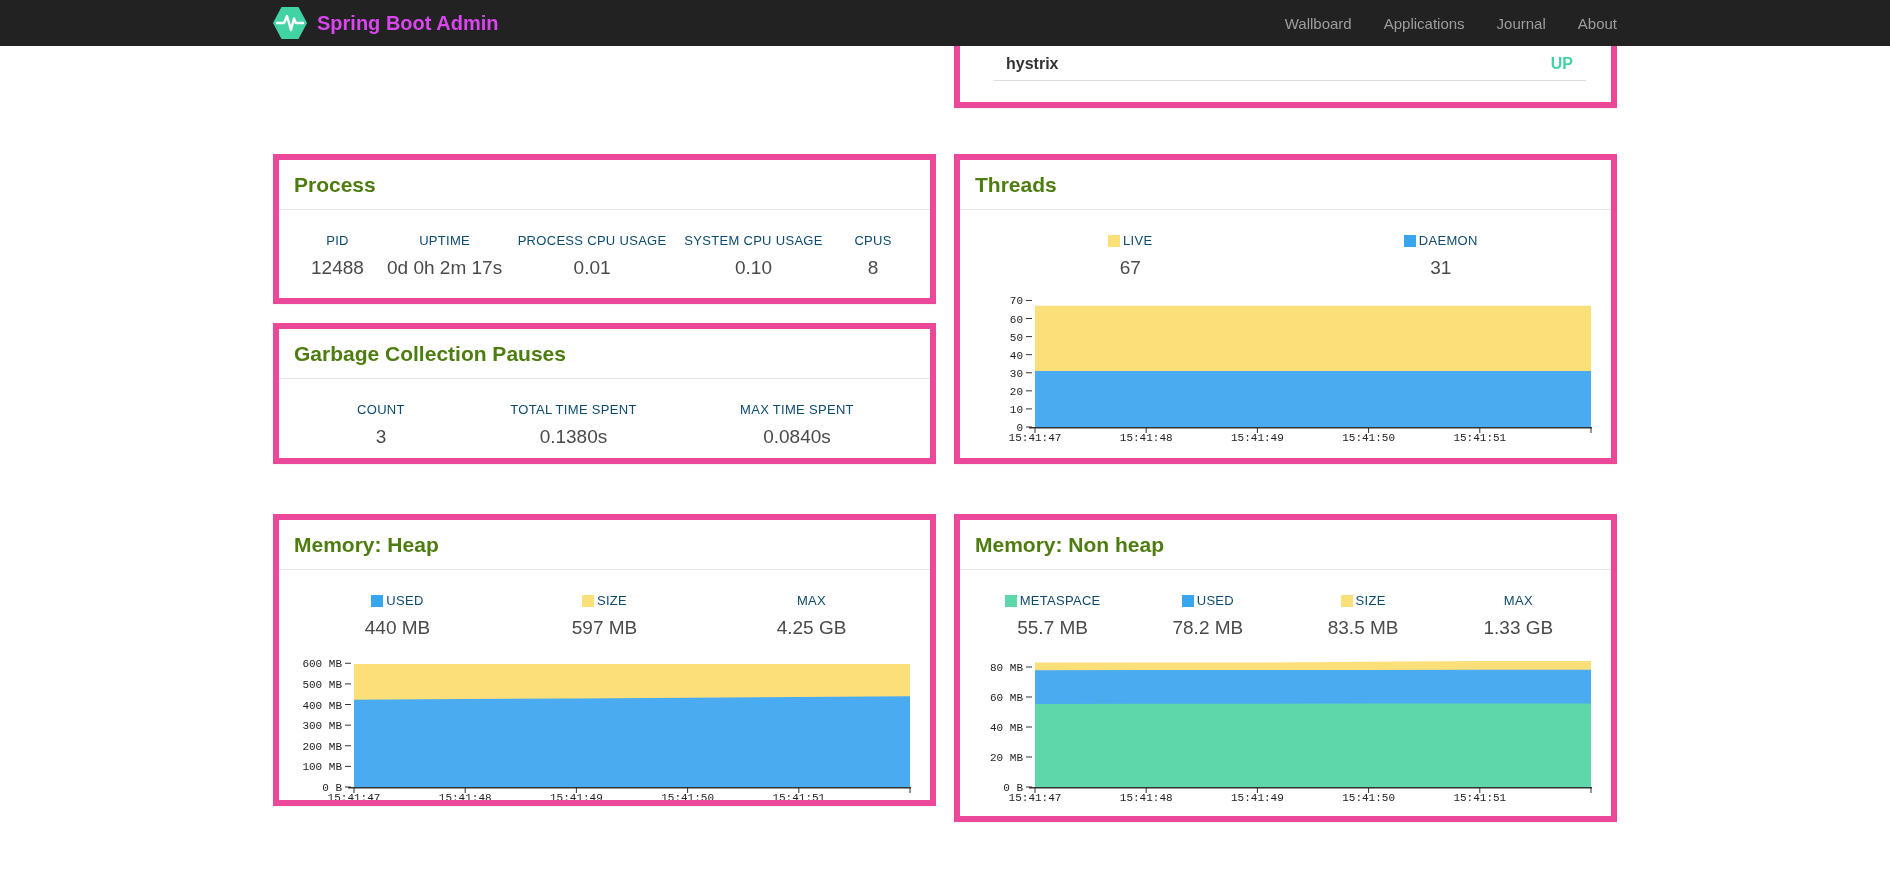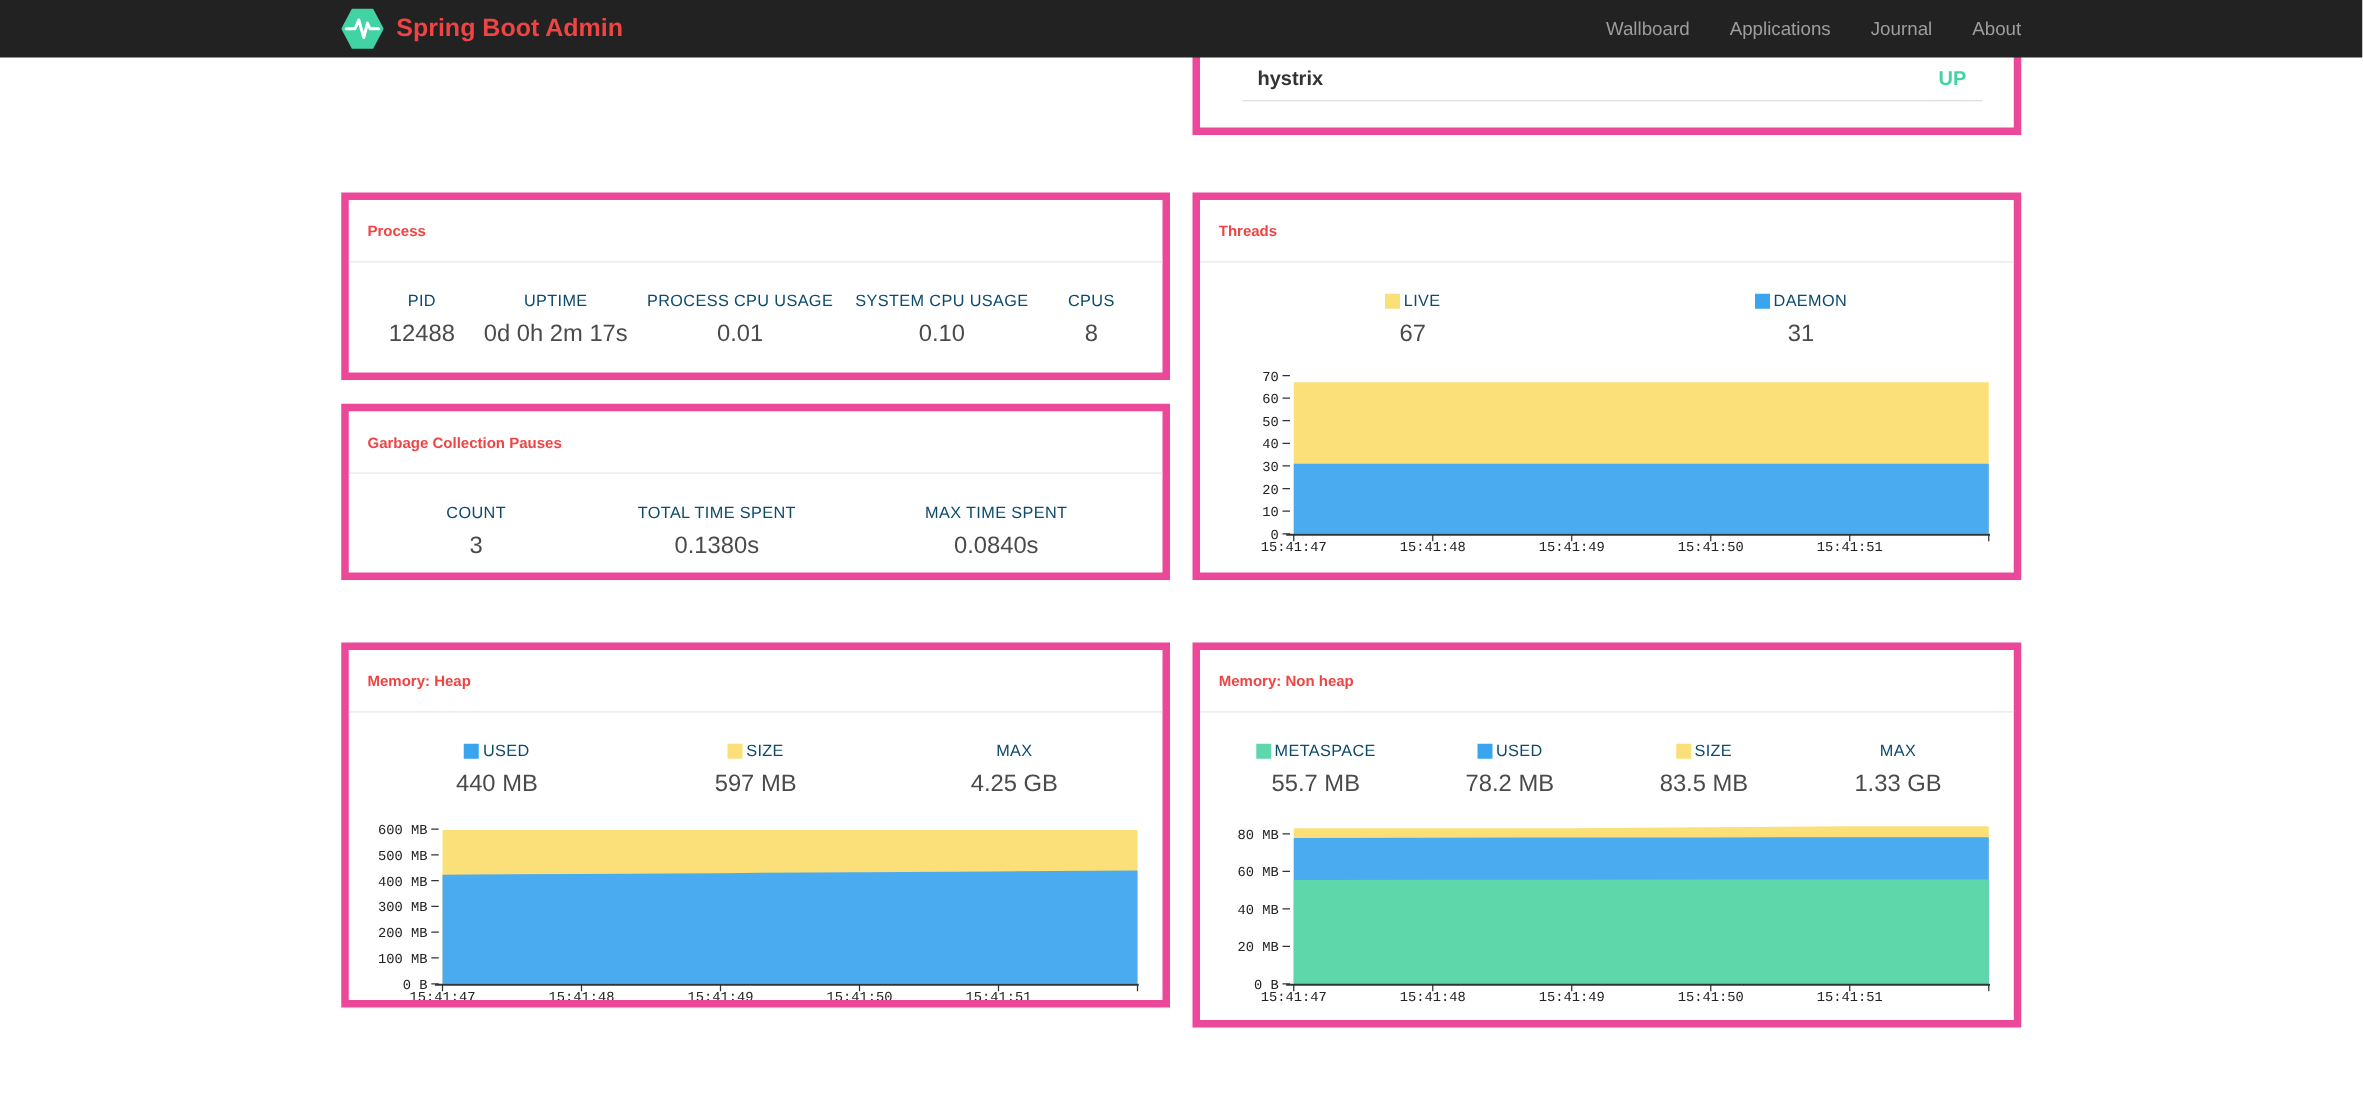--- a/index.html
+++ b/index.html
@@ -20,21 +20,21 @@
     width: 1344px;
     margin: 0 auto;
     height: 100%;
     display: flex;
     align-items: center;
   }
   .brand {
     display: flex;
     align-items: center;
     gap: 10px;
-    color: #ef4444;
+    color: #d946ef;
     font-size: 20px;
     font-weight: 700;
     cursor: pointer;
   }
   .brand svg { display: block; }
   .nav-links { margin-left: auto; display: flex; align-items: center; }
   .nav-links a {
     margin-left: 32px;
     color: #9d9d9d;
     font-size: 15px;
@@ -51,24 +51,24 @@
   .col { width: 663px; display: flex; flex-direction: column; }
   
   .card {
     background: #fff;
     border: 6px solid #ec4899;
     box-shadow: 0 1px 1px rgba(0,0,0,0.04);
     overflow: hidden;
   }
   .card-header {
     padding: 14px 15px 13px 15px;
-    font-size: 12px;
+    font-size: 21px;
     line-height: 22px;
     font-weight: 700;
-    color: #ef4444;
+    color: #4d7c0f;
     border-bottom: 1px solid #e7e7e7;
   }
   .card-process { margin-top: 108px; height: 150px; }
   .card-gc      { margin-top: 19px;  height: 141px; }
   .card-heap    { margin-top: 50px;  height: 292px; }
   .card-app     { margin-top: -26px; height: 88px; }
   .card-threads { margin-top: 46px;  height: 310px; }
   .card-nonheap { margin-top: 50px;  height: 308px; }
   
   .app-row {

